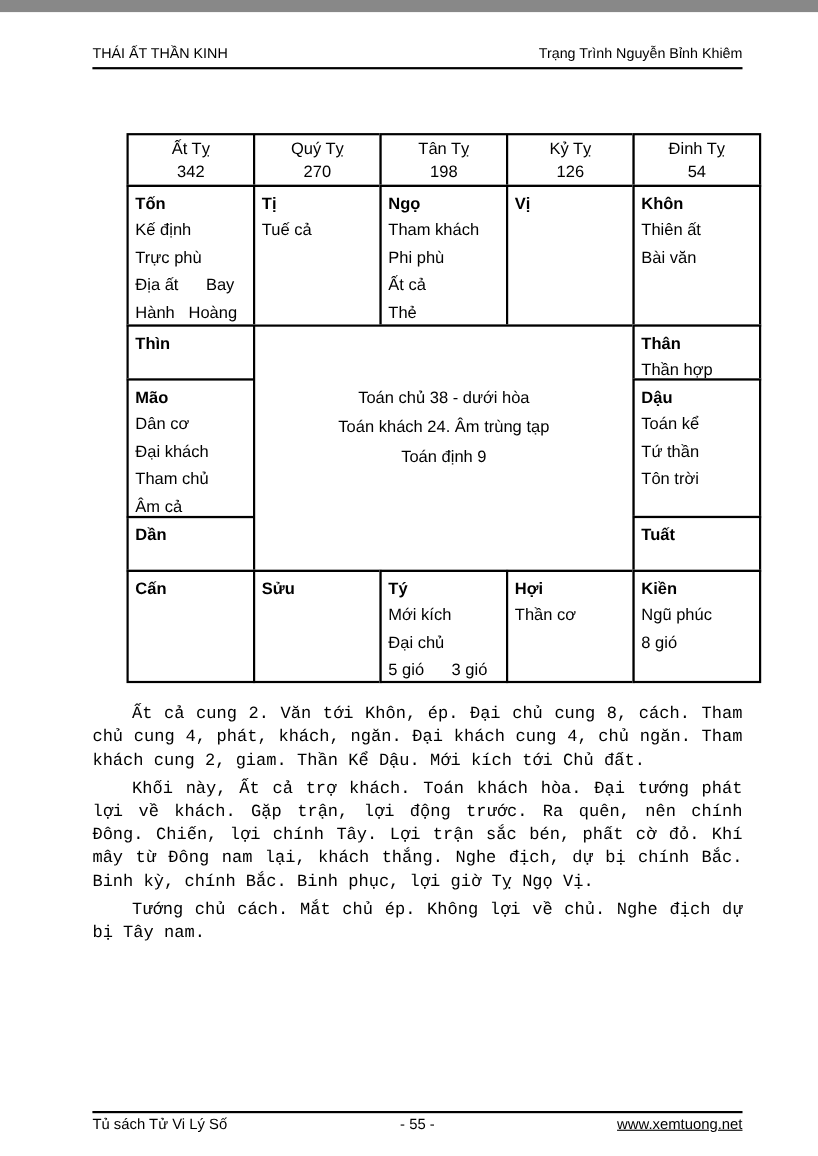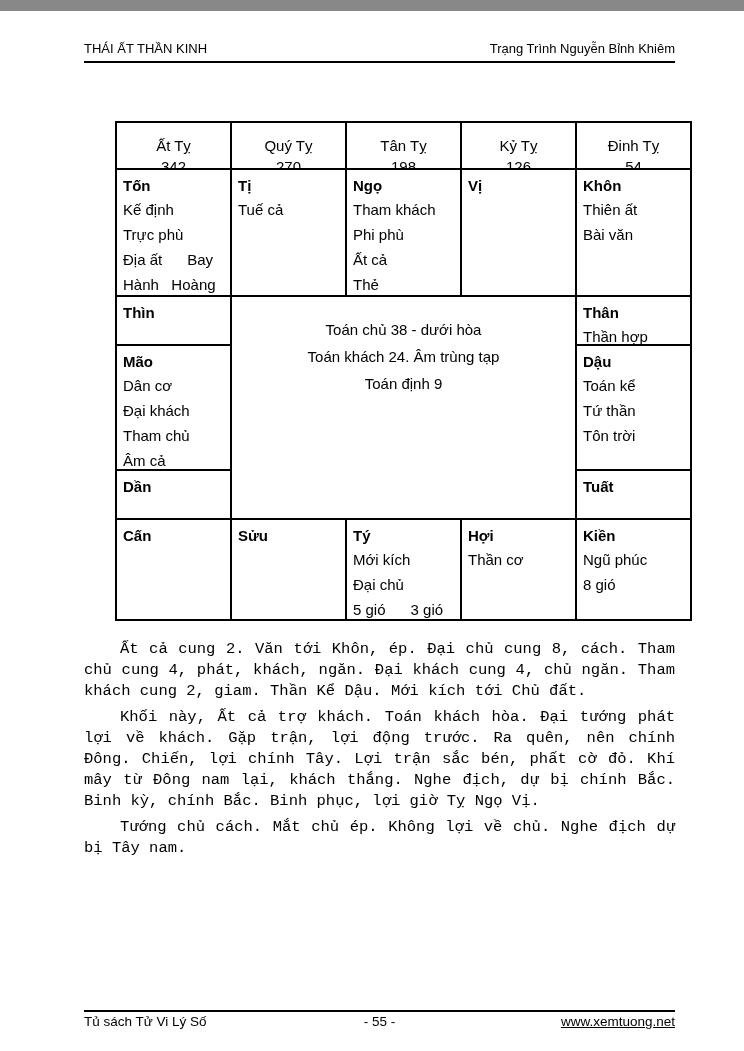--- a/index.html
+++ b/index.html
@@ -21,23 +21,23 @@
   }
   .hdr-rule { position: absolute; left: 84px; top: 50px; width: 591px; height: 2px; background: #000; }
   
   .grid { position: absolute; left: 115px; top: 110px; width: 577px; height: 500px; }
   .cell {
     position: absolute; border: 2px solid #000; background: #fff;
     font-size: 15px; overflow: hidden;
   }
   .cell-title { font-weight: bold; line-height: 22px; padding: 5px 4px 0 6px; }
   .cell-line  { line-height: 25px; padding-left: 6px; white-space: pre; }
-  .cell-top { text-align: center; padding-top: 12px; }
+  .cell-top { text-align: center; padding-top: 2px; }
   .cell-top .tr-name, .cell-top .tr-val { display: block; line-height: 21px; }
-  .cell-center { text-align: center; padding-top: 19px; }
+  .cell-center { text-align: center; padding-top: 51px; }
   .cell-center .cell-line { line-height: 27px; white-space: normal; padding-left: 0; text-align: center; }
   
   .bodytext { position: absolute; left: 84px; top: 628px; width: 591px; font-family: Liberation Mono, monospace; }
   .bodytext p {
     font-size: 15.5px; line-height: 21px; text-align: justify;
     text-indent: 36px; margin-bottom: 5px;
   }
   
   .ftr-rule { position: absolute; left: 84px; top: 999px; width: 591px; height: 2px; background: #000; }
   .ftr {

